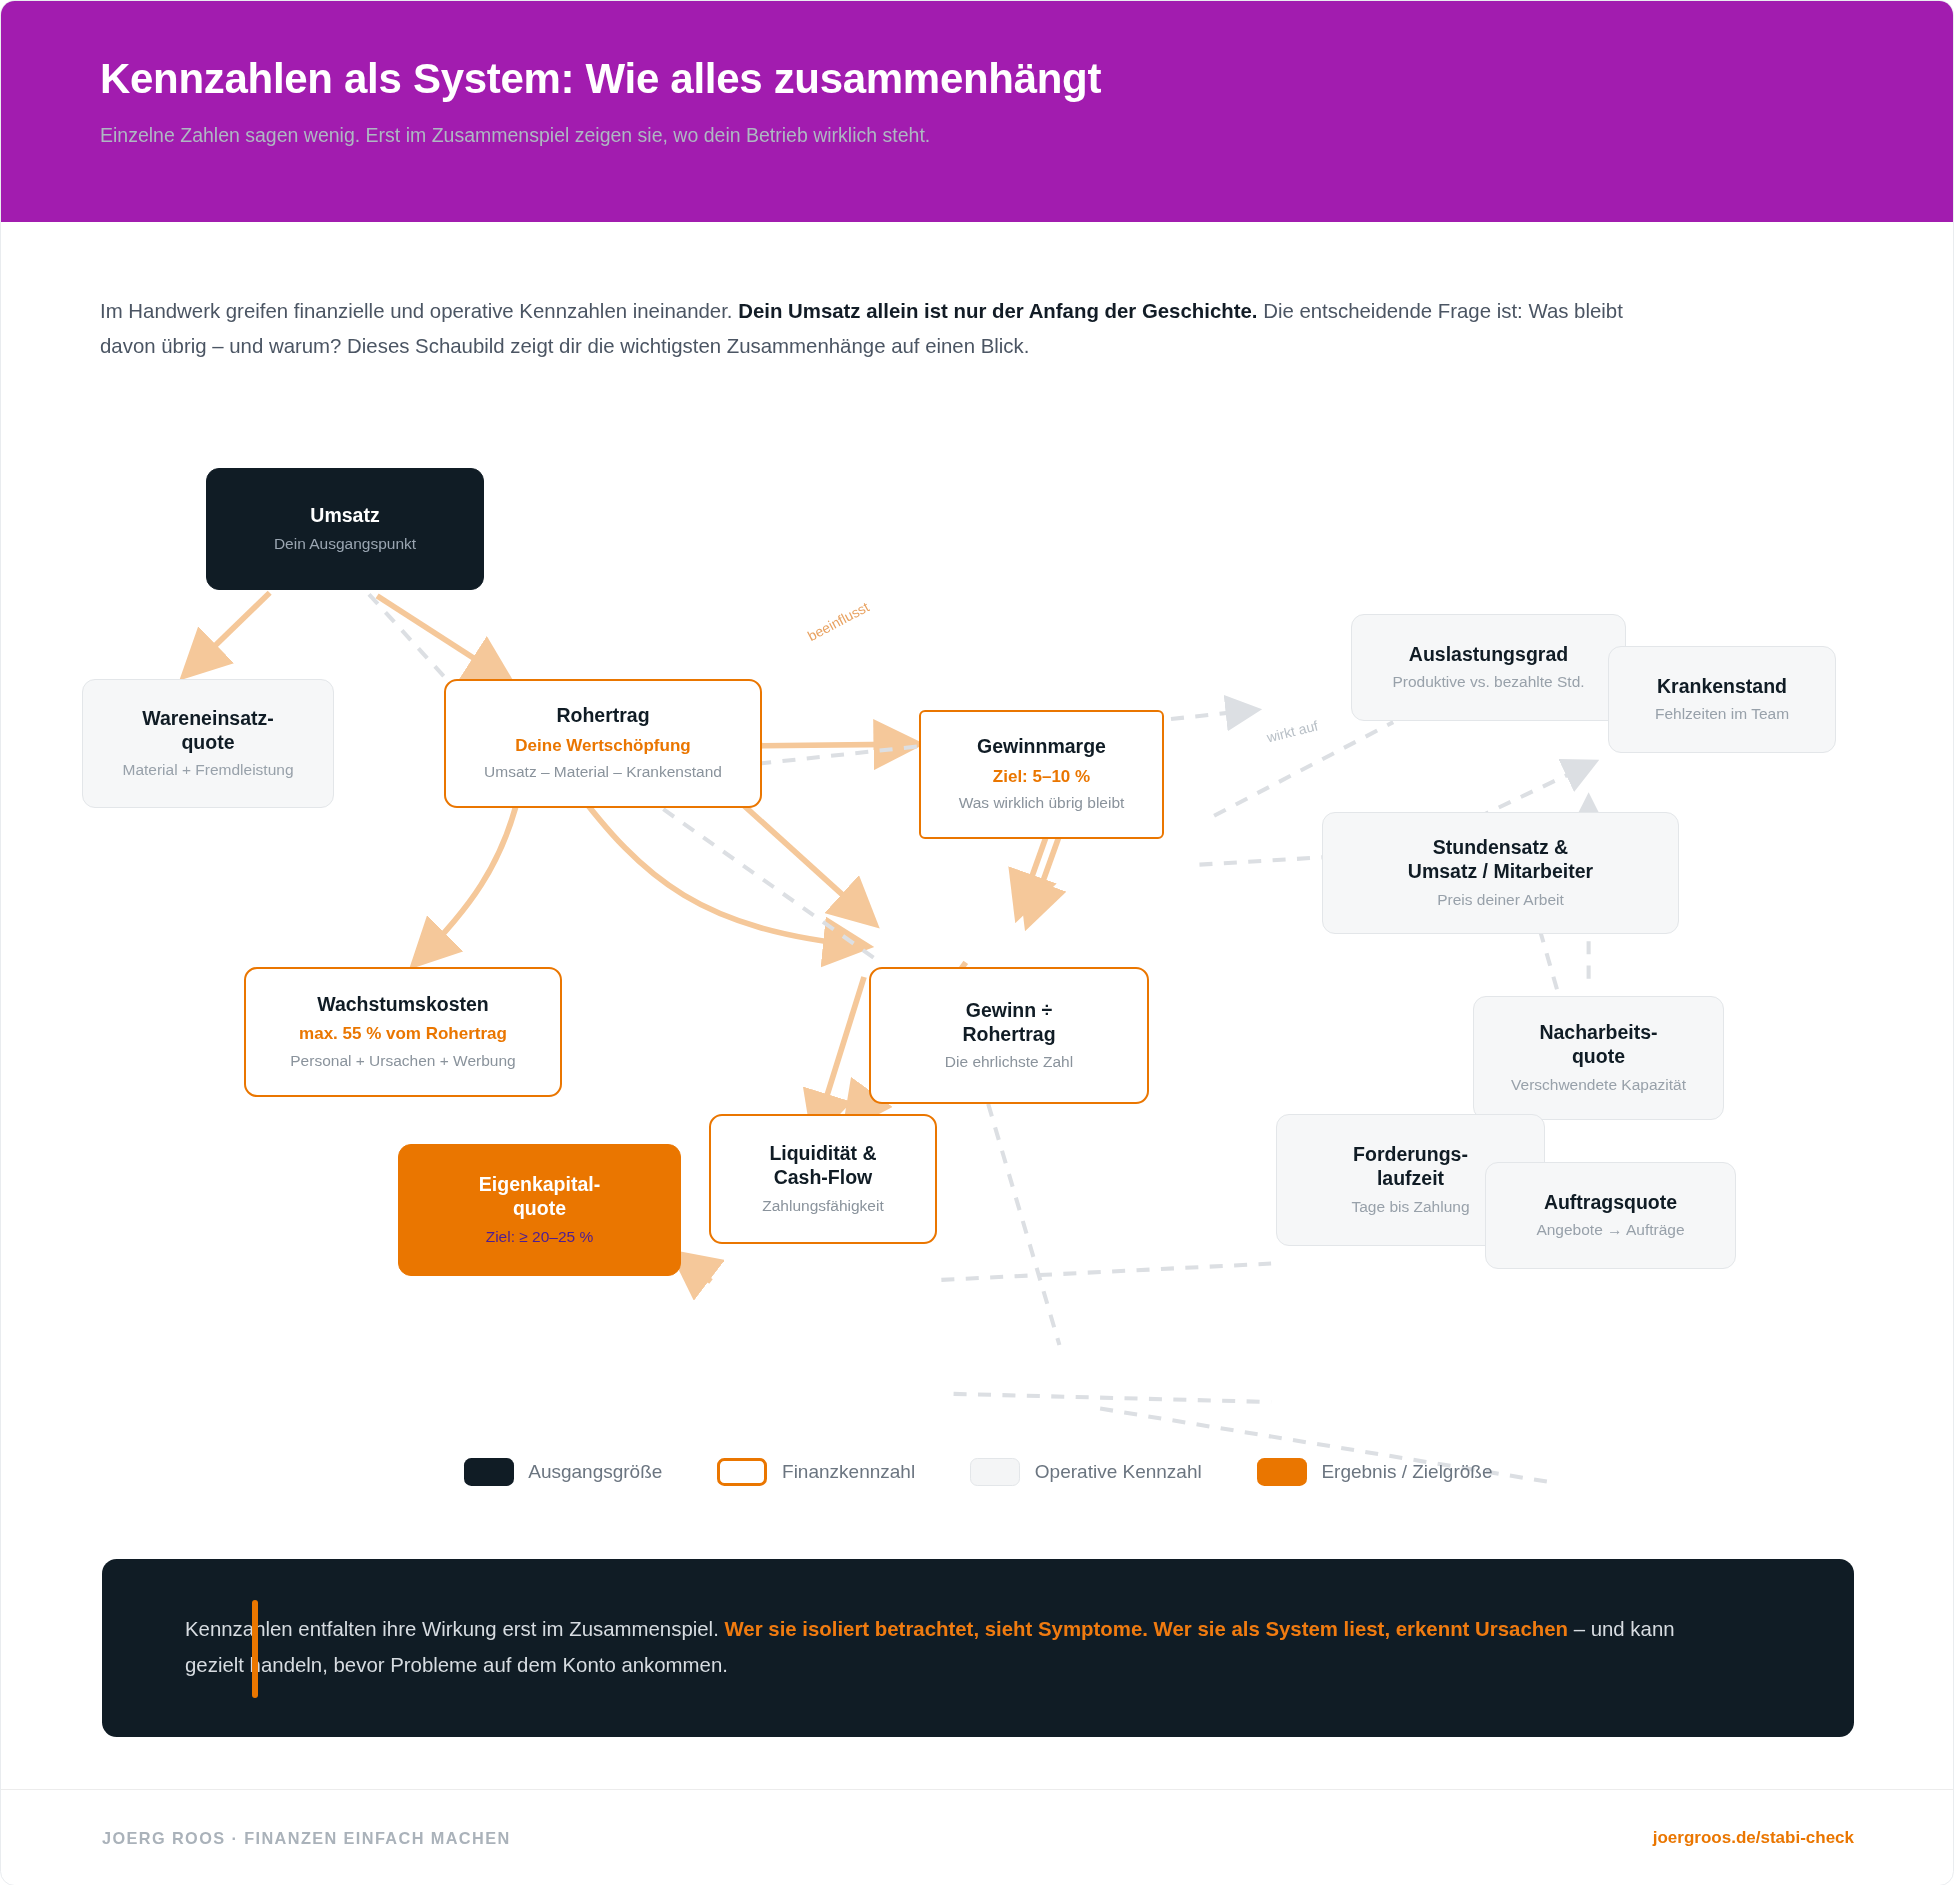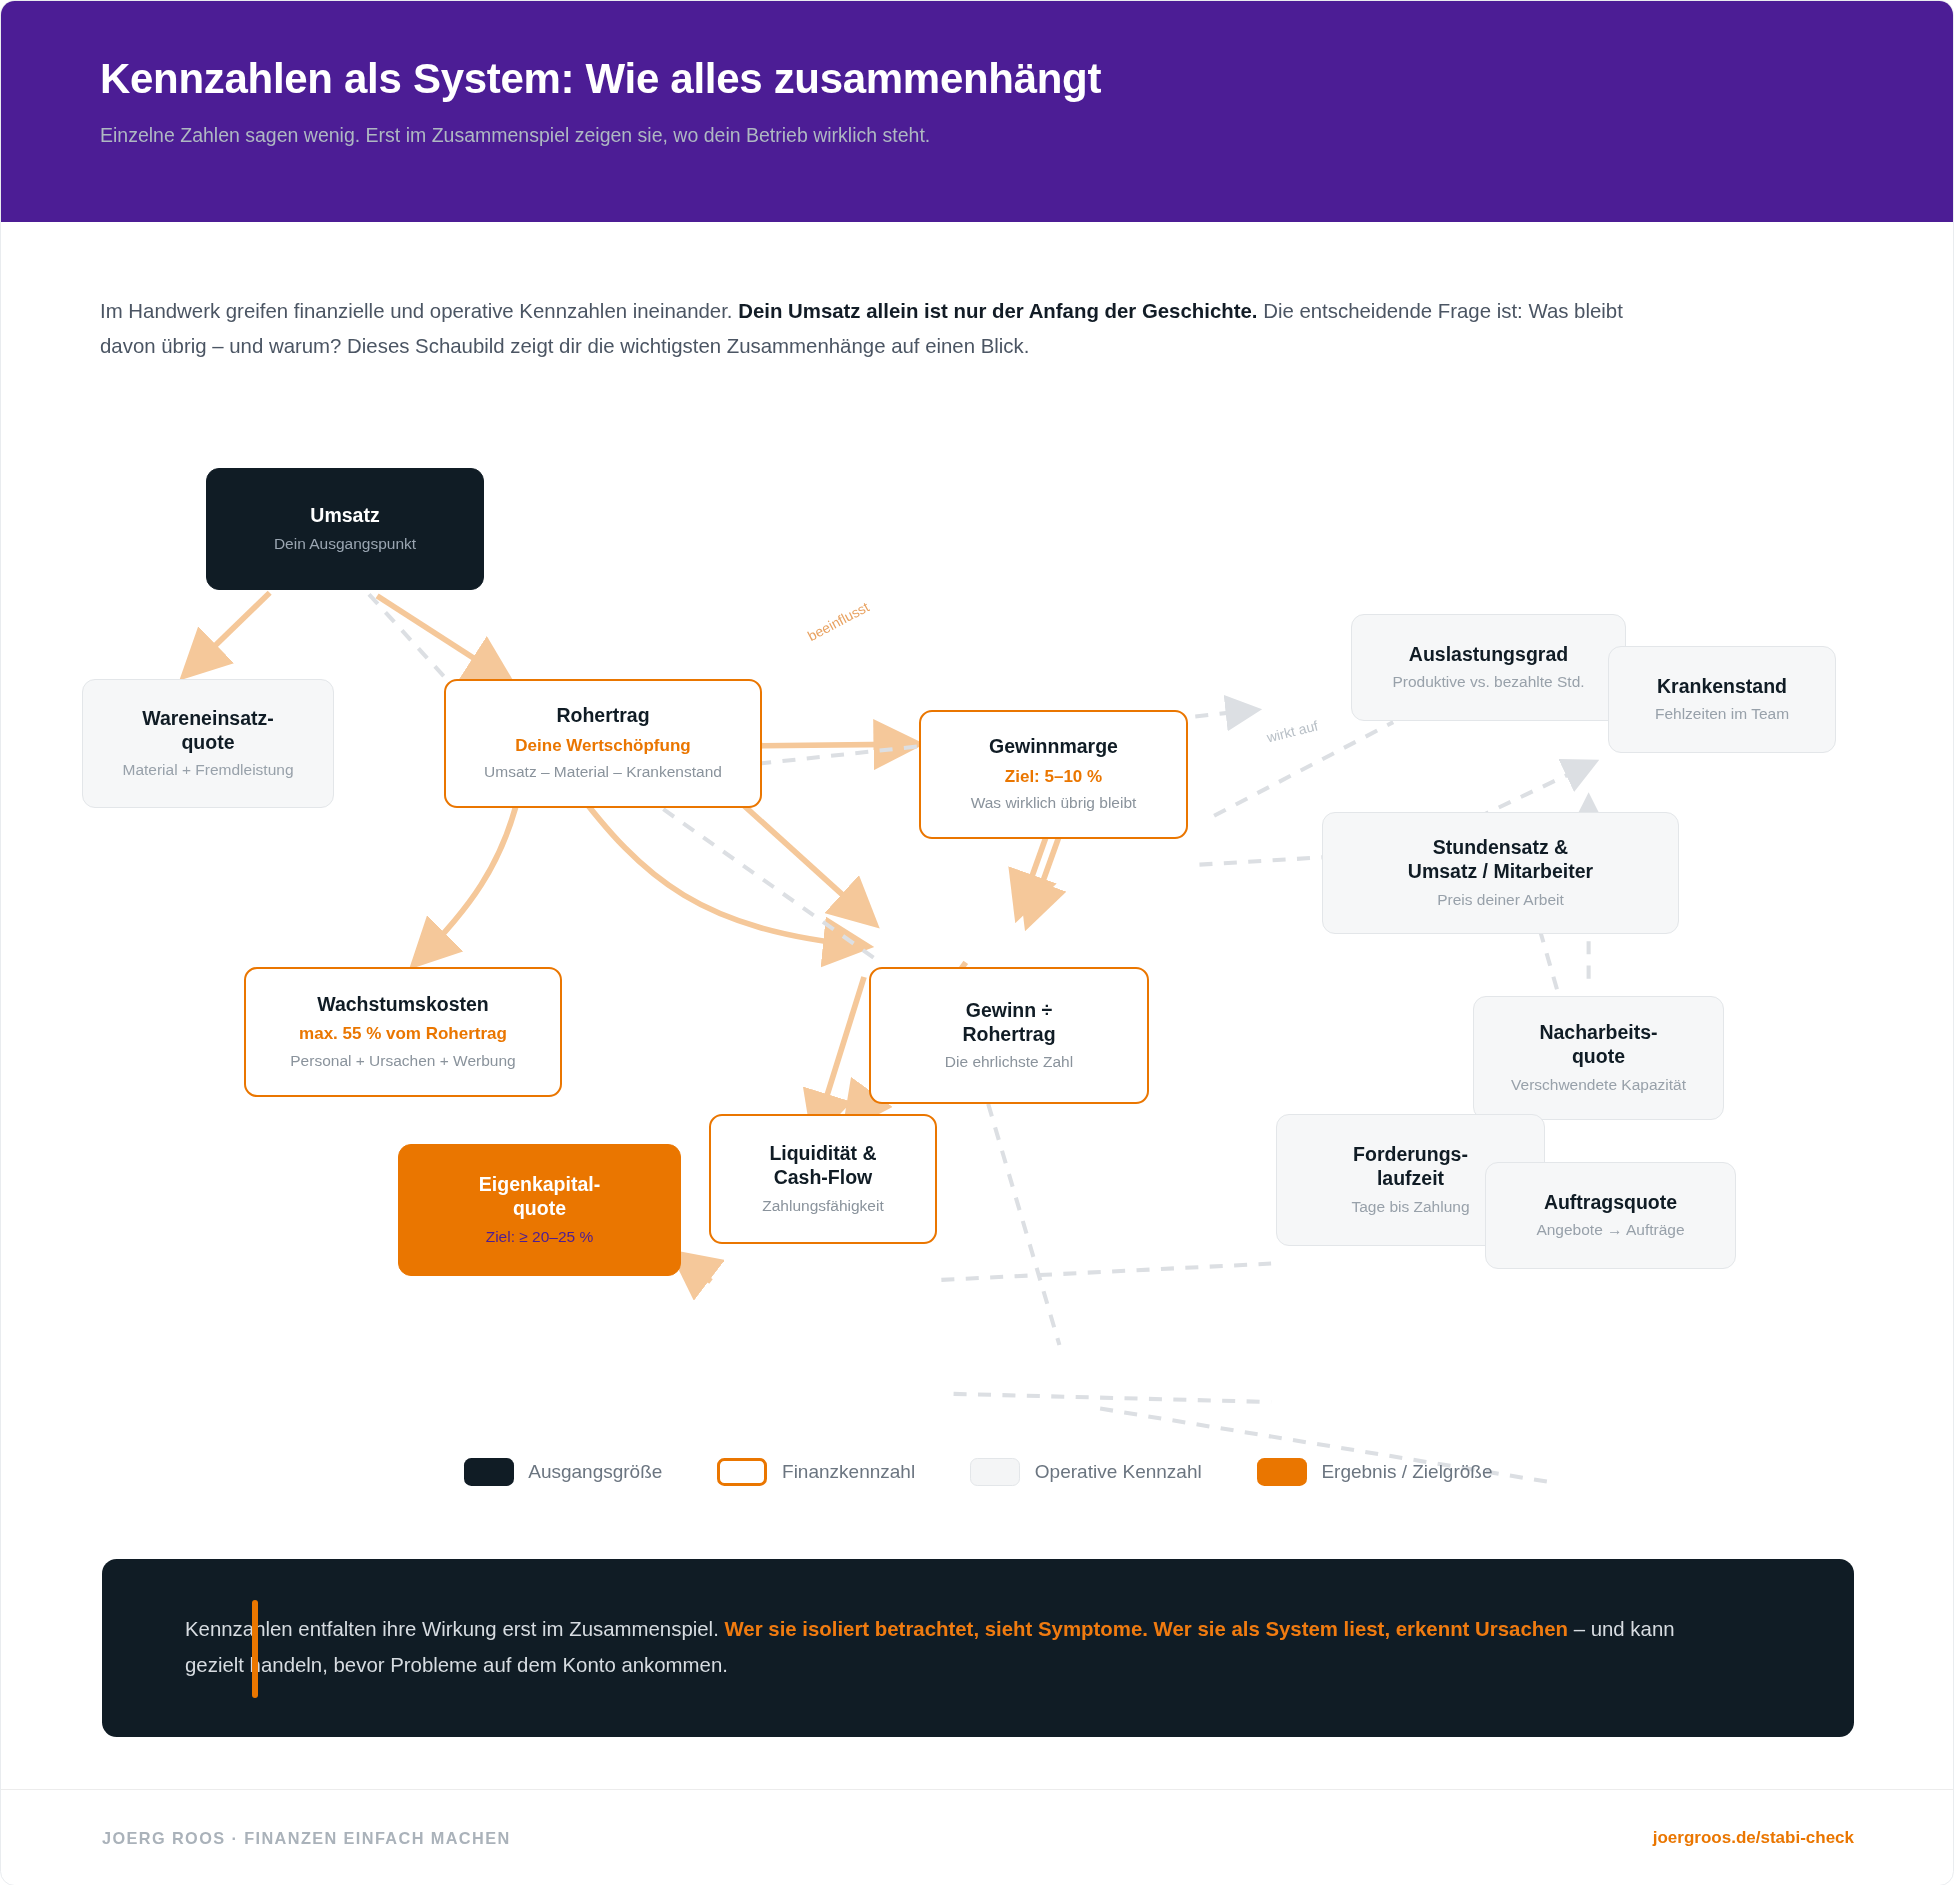--- a/index.html
+++ b/index.html
@@ -5,21 +5,21 @@
   html,body{margin:0;padding:0;background:#ffffff;}
   body{font-family:"Liberation Sans",sans-serif;-webkit-font-smoothing:antialiased;}
   .page{
     position:relative;width:1954px;height:1886px;box-sizing:border-box;
     background:#ffffff;border-radius:14.7px;overflow:hidden;
     border:0.8px solid #e9ecef;
   }
   
   .hero{
     position:absolute;left:0;top:0;width:1954px;height:221px;
-    background:#4c1d95;box-sizing:border-box;padding:54px 0 0 99px;
+    background:#a21caf;box-sizing:border-box;padding:54px 0 0 99px;
   }
   .hero h1{
     margin:0;font-size:42px;line-height:1.12;font-weight:bold;color:#ffffff;
     letter-spacing:-0.3px;
   }
   .hero p{
     margin:19.5px 0 0 0;font-size:19.5px;line-height:1.35;color:#aeb8c2;font-weight:normal;
   }
   
   .intro{
@@ -158,21 +158,21 @@
 quote</div>
       <div class="s">Material + Fremdleistung</div>
     </div>
 
     <div class="node n-fin" style="left:443px;top:238px;width:318px;height:129px;">
       <div class="t">Rohertrag</div>
       <div class="m">Deine Wertschöpfung</div>
       <div class="s">Umsatz – Material – Krankenstand</div>
     </div>
 
-    <div class="node n-fin" style="left:918px;top:269px;width:269px;height:129px;">
+    <div class="node n-fin" style="left:918px;top:269px;width:245px;height:129px;border-radius:6px;">
       <div class="t">Gewinnmarge</div>
       <div class="m">Ziel: 5–10 %</div>
       <div class="s">Was wirklich übrig bleibt</div>
     </div>
 
     <div class="node n-op" style="left:1350px;top:173px;width:275px;height:107px;">
       <div class="t">Auslastungsgrad</div>
       <div class="s">Produktive vs. bezahlte Std.</div>
     </div>
 

